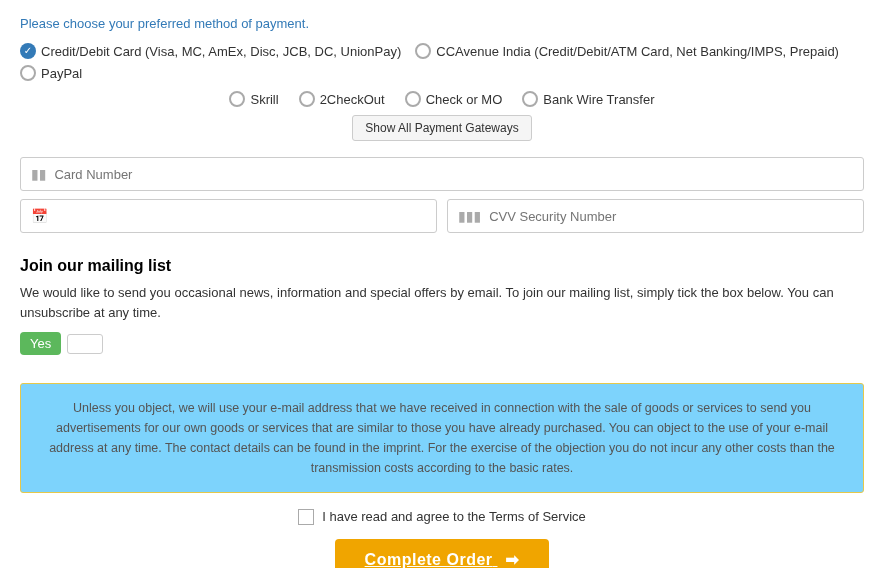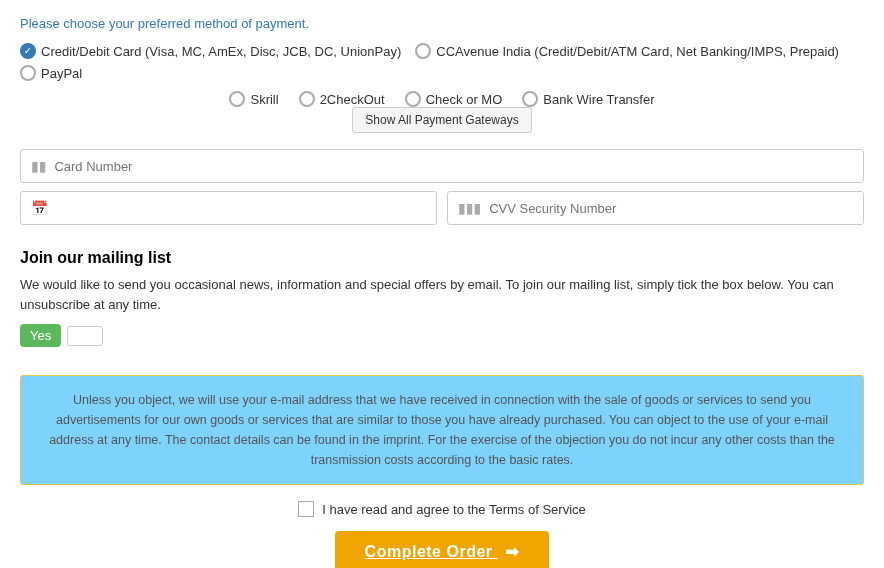--- a/index.html
+++ b/index.html
@@ -39,20 +39,21 @@
       background: #fff;
       display: inline-flex;
       align-items: center;
       justify-content: center;
       flex-shrink: 0;
     }
     .payment-row2 {
       display: flex;
       justify-content: center;
       gap: 20px;
+      margin-bottom: 8px;
     }
     .show-gateways-btn {
       display: block;
       margin: 0 auto 16px auto;
       padding: 5px 12px;
       background: #f5f5f5;
       border: 1px solid #ccc;
       color: #333;
       font-size: 12px;
       cursor: pointer;
@@ -134,21 +135,20 @@
       padding: 14px 18px;
       border-radius: 3px;
       font-size: 12.5px;
       color: #555;
       line-height: 1.6;
       text-align: center;
       margin-bottom: 16px;
     }
     .terms-row {
       display: flex;
-      align-items: center;
       justify-content: center;
       gap: 8px;
       margin-bottom: 14px;
     }
     .terms-checkbox {
       width: 16px;
       height: 16px;
       border: 1px solid #aaa;
       background: #fff;
       flex-shrink: 0;

